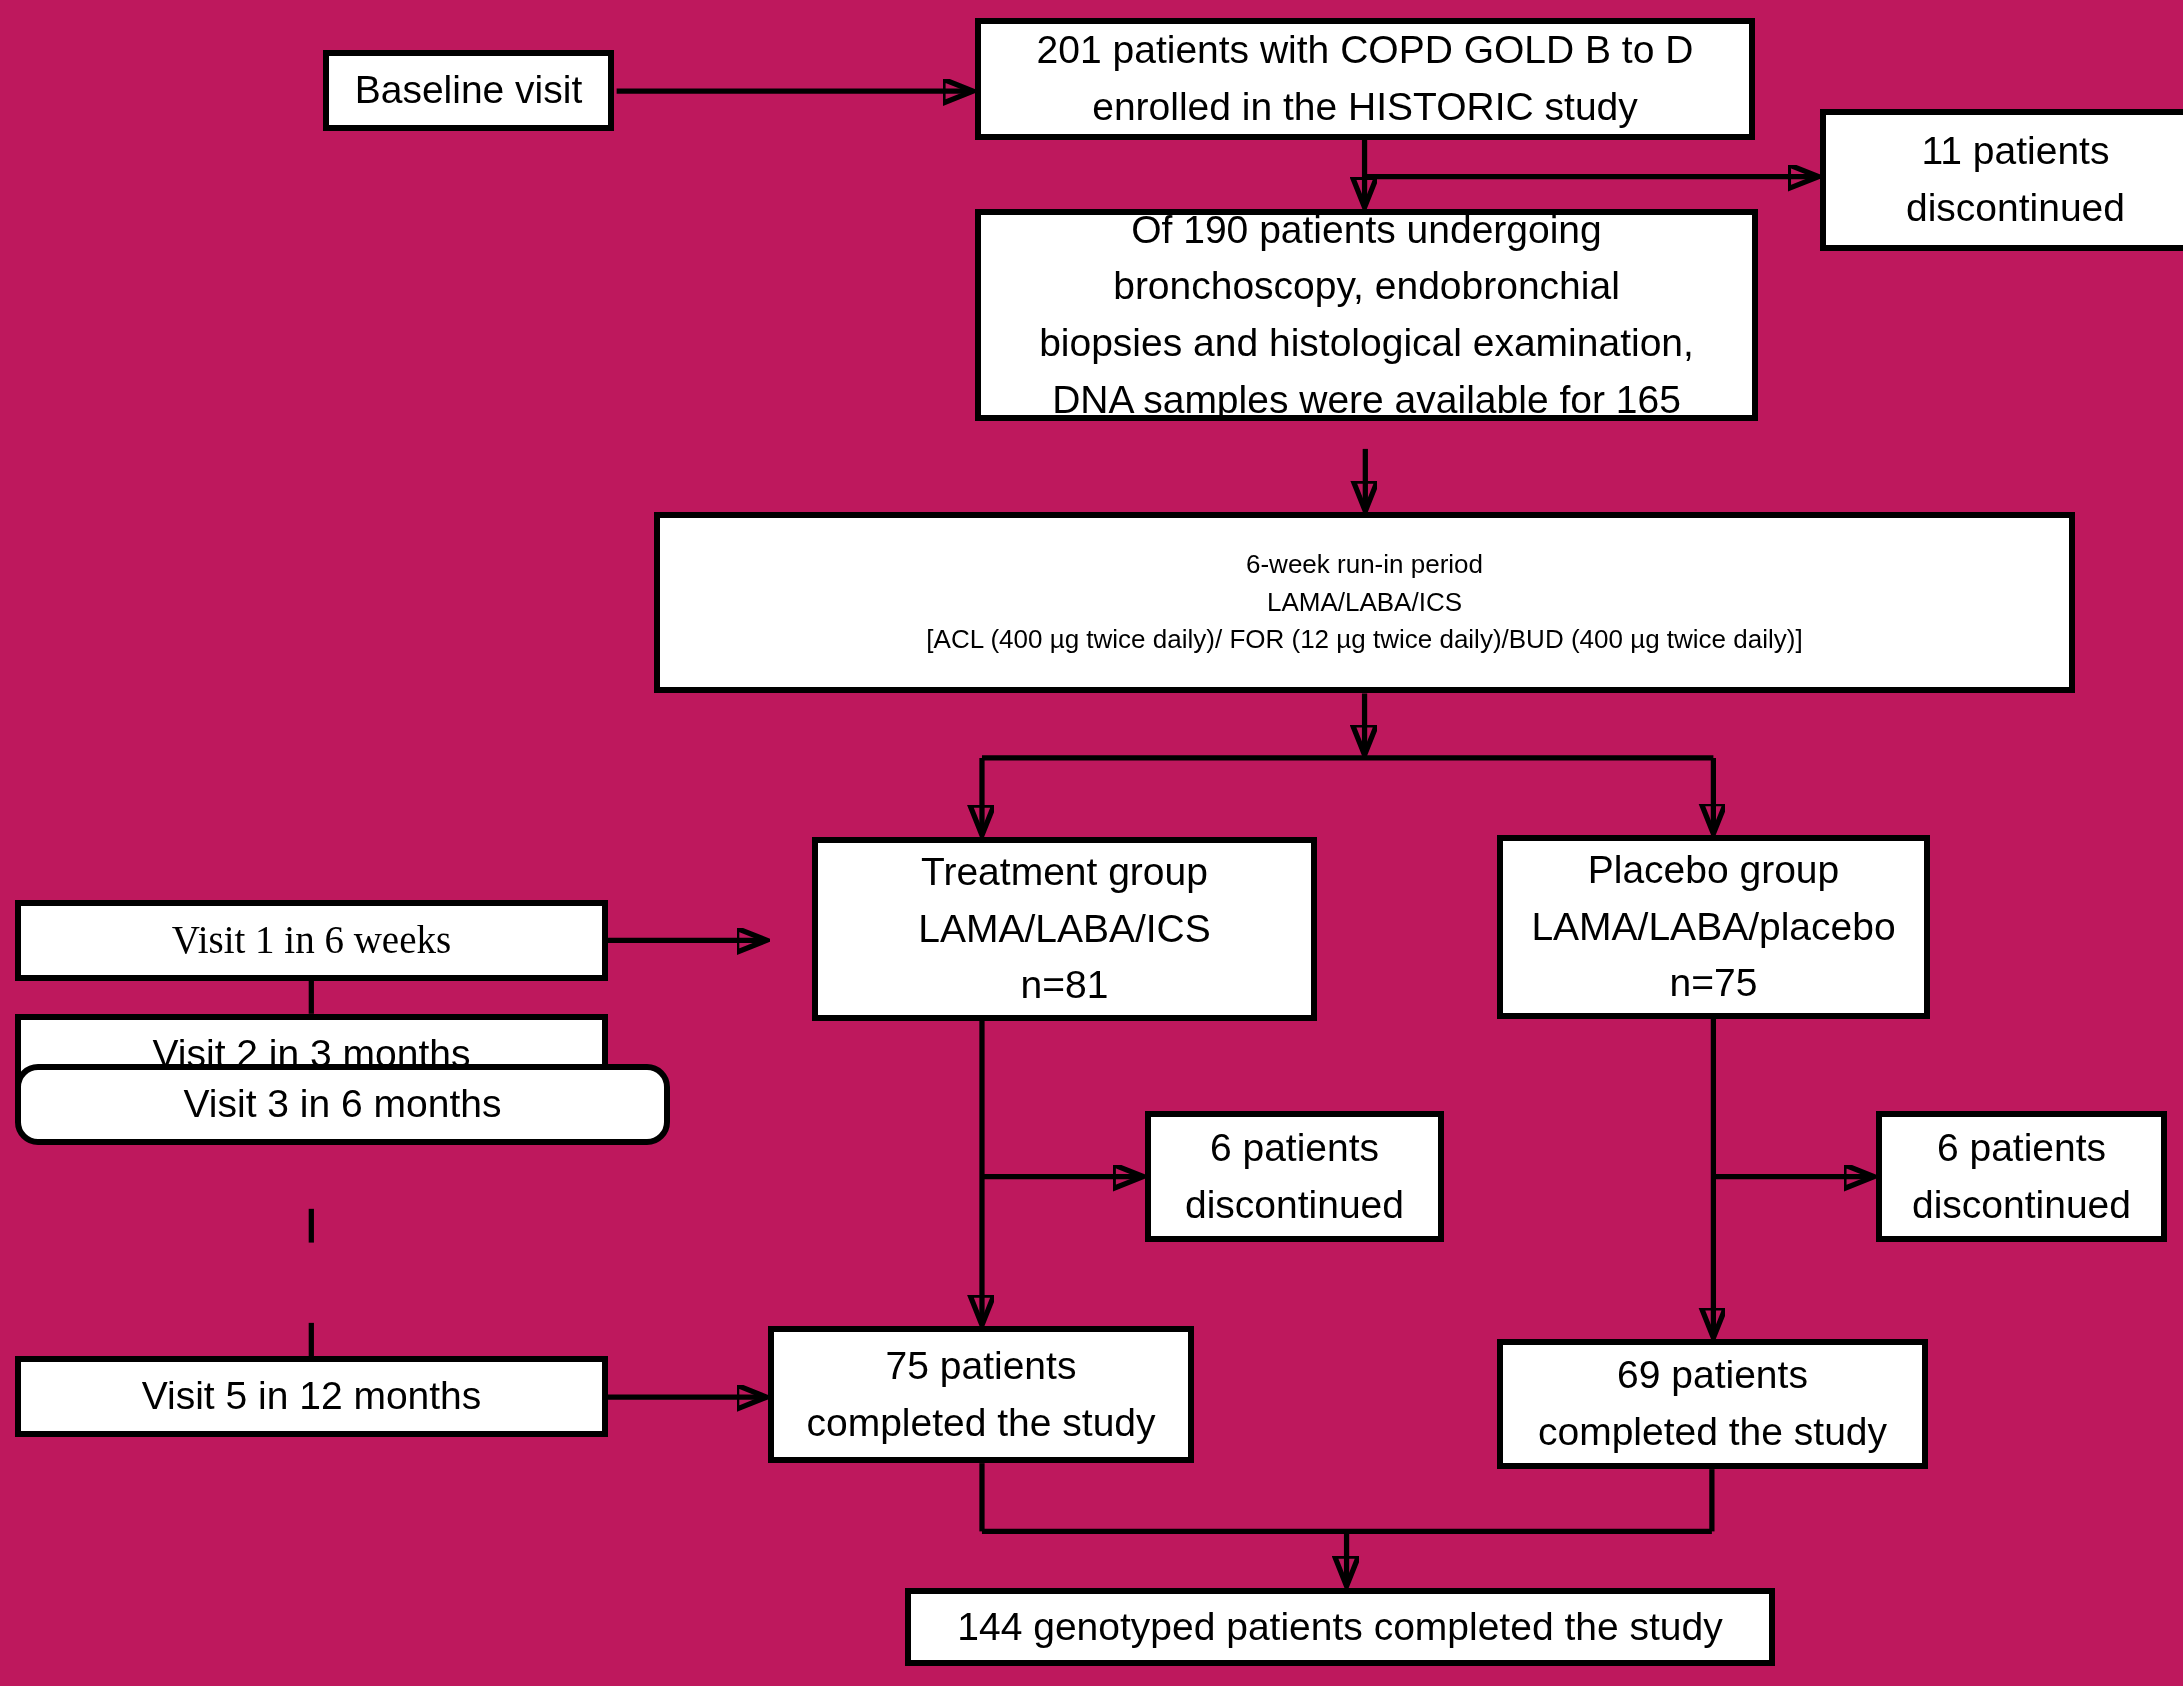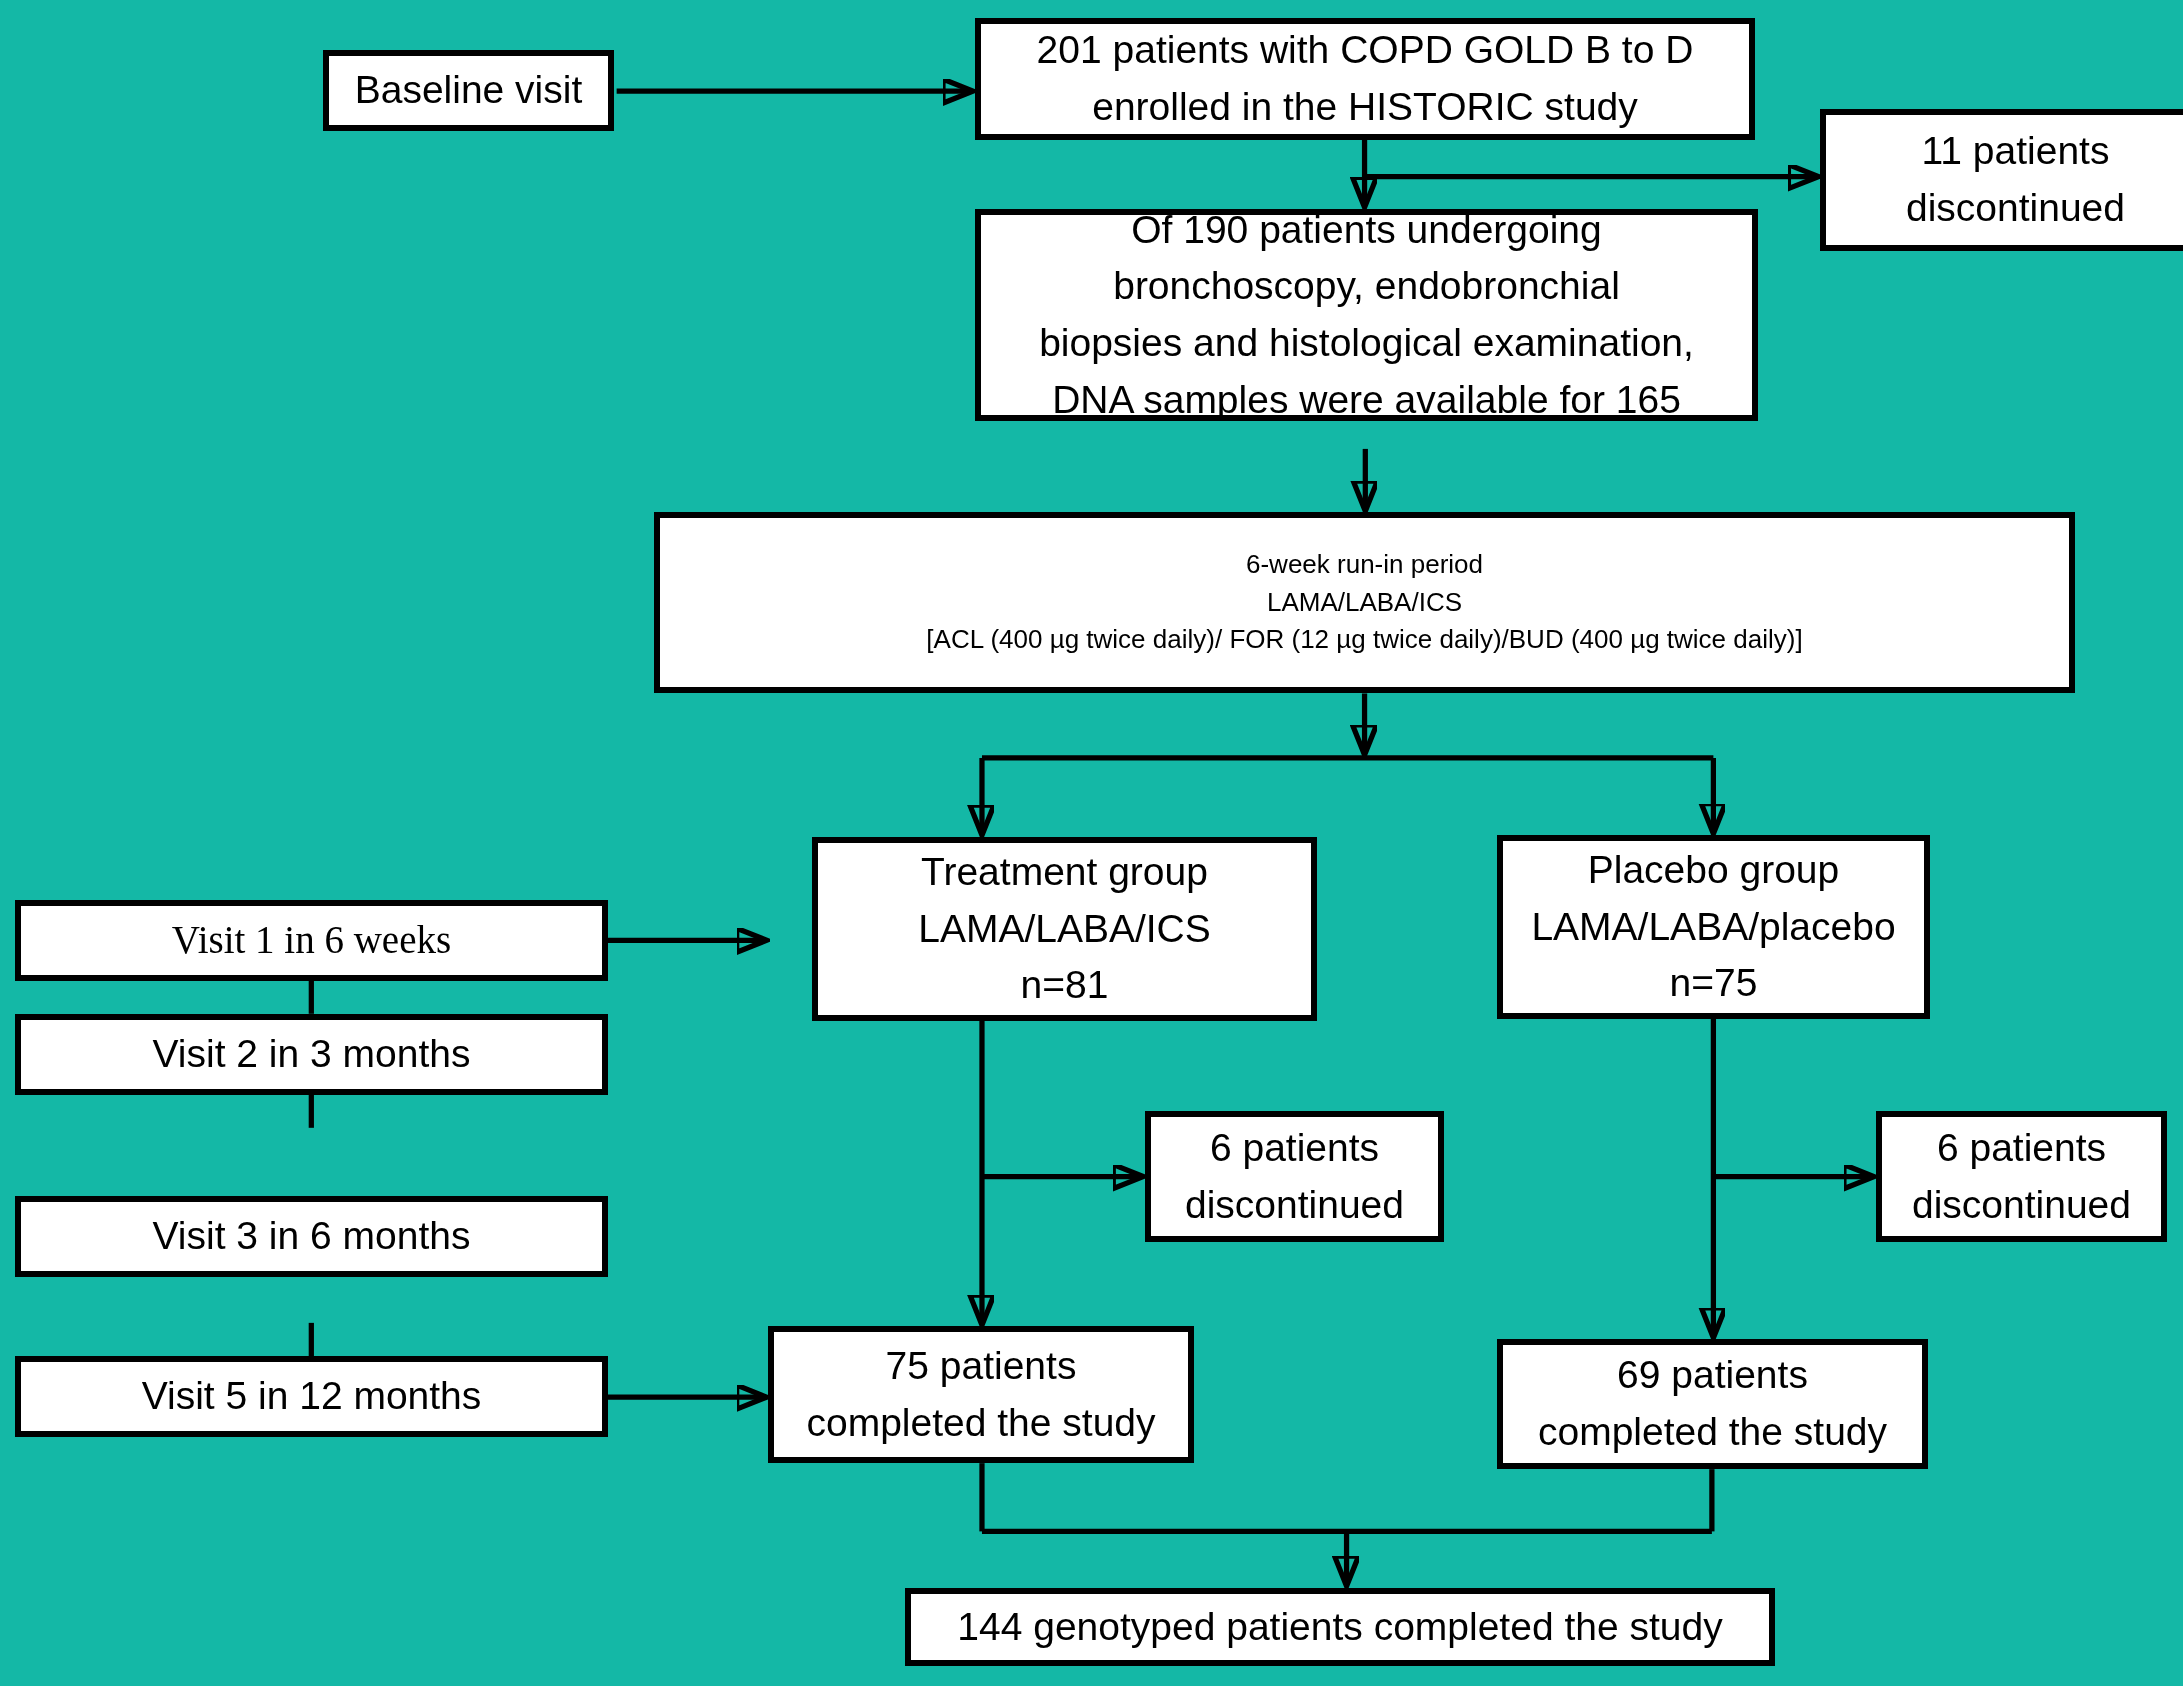--- a/index.html
+++ b/index.html
@@ -1,20 +1,20 @@
 <!DOCTYPE html>
 <html style="font-size:12px"><head>
 <meta charset="utf-8">
 <style>
   html, body { margin: 0; padding: 0; background: #ffffff; }
   #canvas {
     position: relative;
     width: 2183px;
     height: 1687px;
-    background: #14b8a6;
+    background: #be185d;
     font-family: "Liberation Sans", sans-serif;
     color: #000000;
   }
   .box {
     position: absolute;
     box-sizing: border-box;
     border: 6.8px solid #000000;
     background: #ffffff;
     display: flex;
     align-items: center;
@@ -101,21 +101,21 @@
 n=81</div>
 
   <div class="box" style="left:1497px; top:835px; width:433px; height:184px;">Placebo group
 LAMA/LABA/placebo
 n=75</div>
 
   <div class="box" style="left:15px; top:900px; width:593px; height:81px;font-family:Liberation Serif, serif;">Visit 1 in 6 weeks</div>
 
   <div class="box" style="left:15px; top:1014px; width:593px; height:81px;">Visit 2 in 3 months</div>
 
-  <div class="box" style="left:15px; top:1196px; width:593px; height:81px;">Visit 3 in 6 months</div>
+  <div class="box" style="left:15px; top:1064px; width:655px; height:81px;border-radius:23px;">Visit 3 in 6 months</div>
 
 
   <div class="box" style="left:15px; top:1356px; width:593px; height:81px;">Visit 5 in 12 months</div>
 
   <div class="box" style="left:1145px; top:1111px; width:299px; height:131px;">6 patients
 discontinued</div>
 
   <div class="box" style="left:1876px; top:1111px; width:291px; height:131px;">6 patients
 discontinued</div>
 

